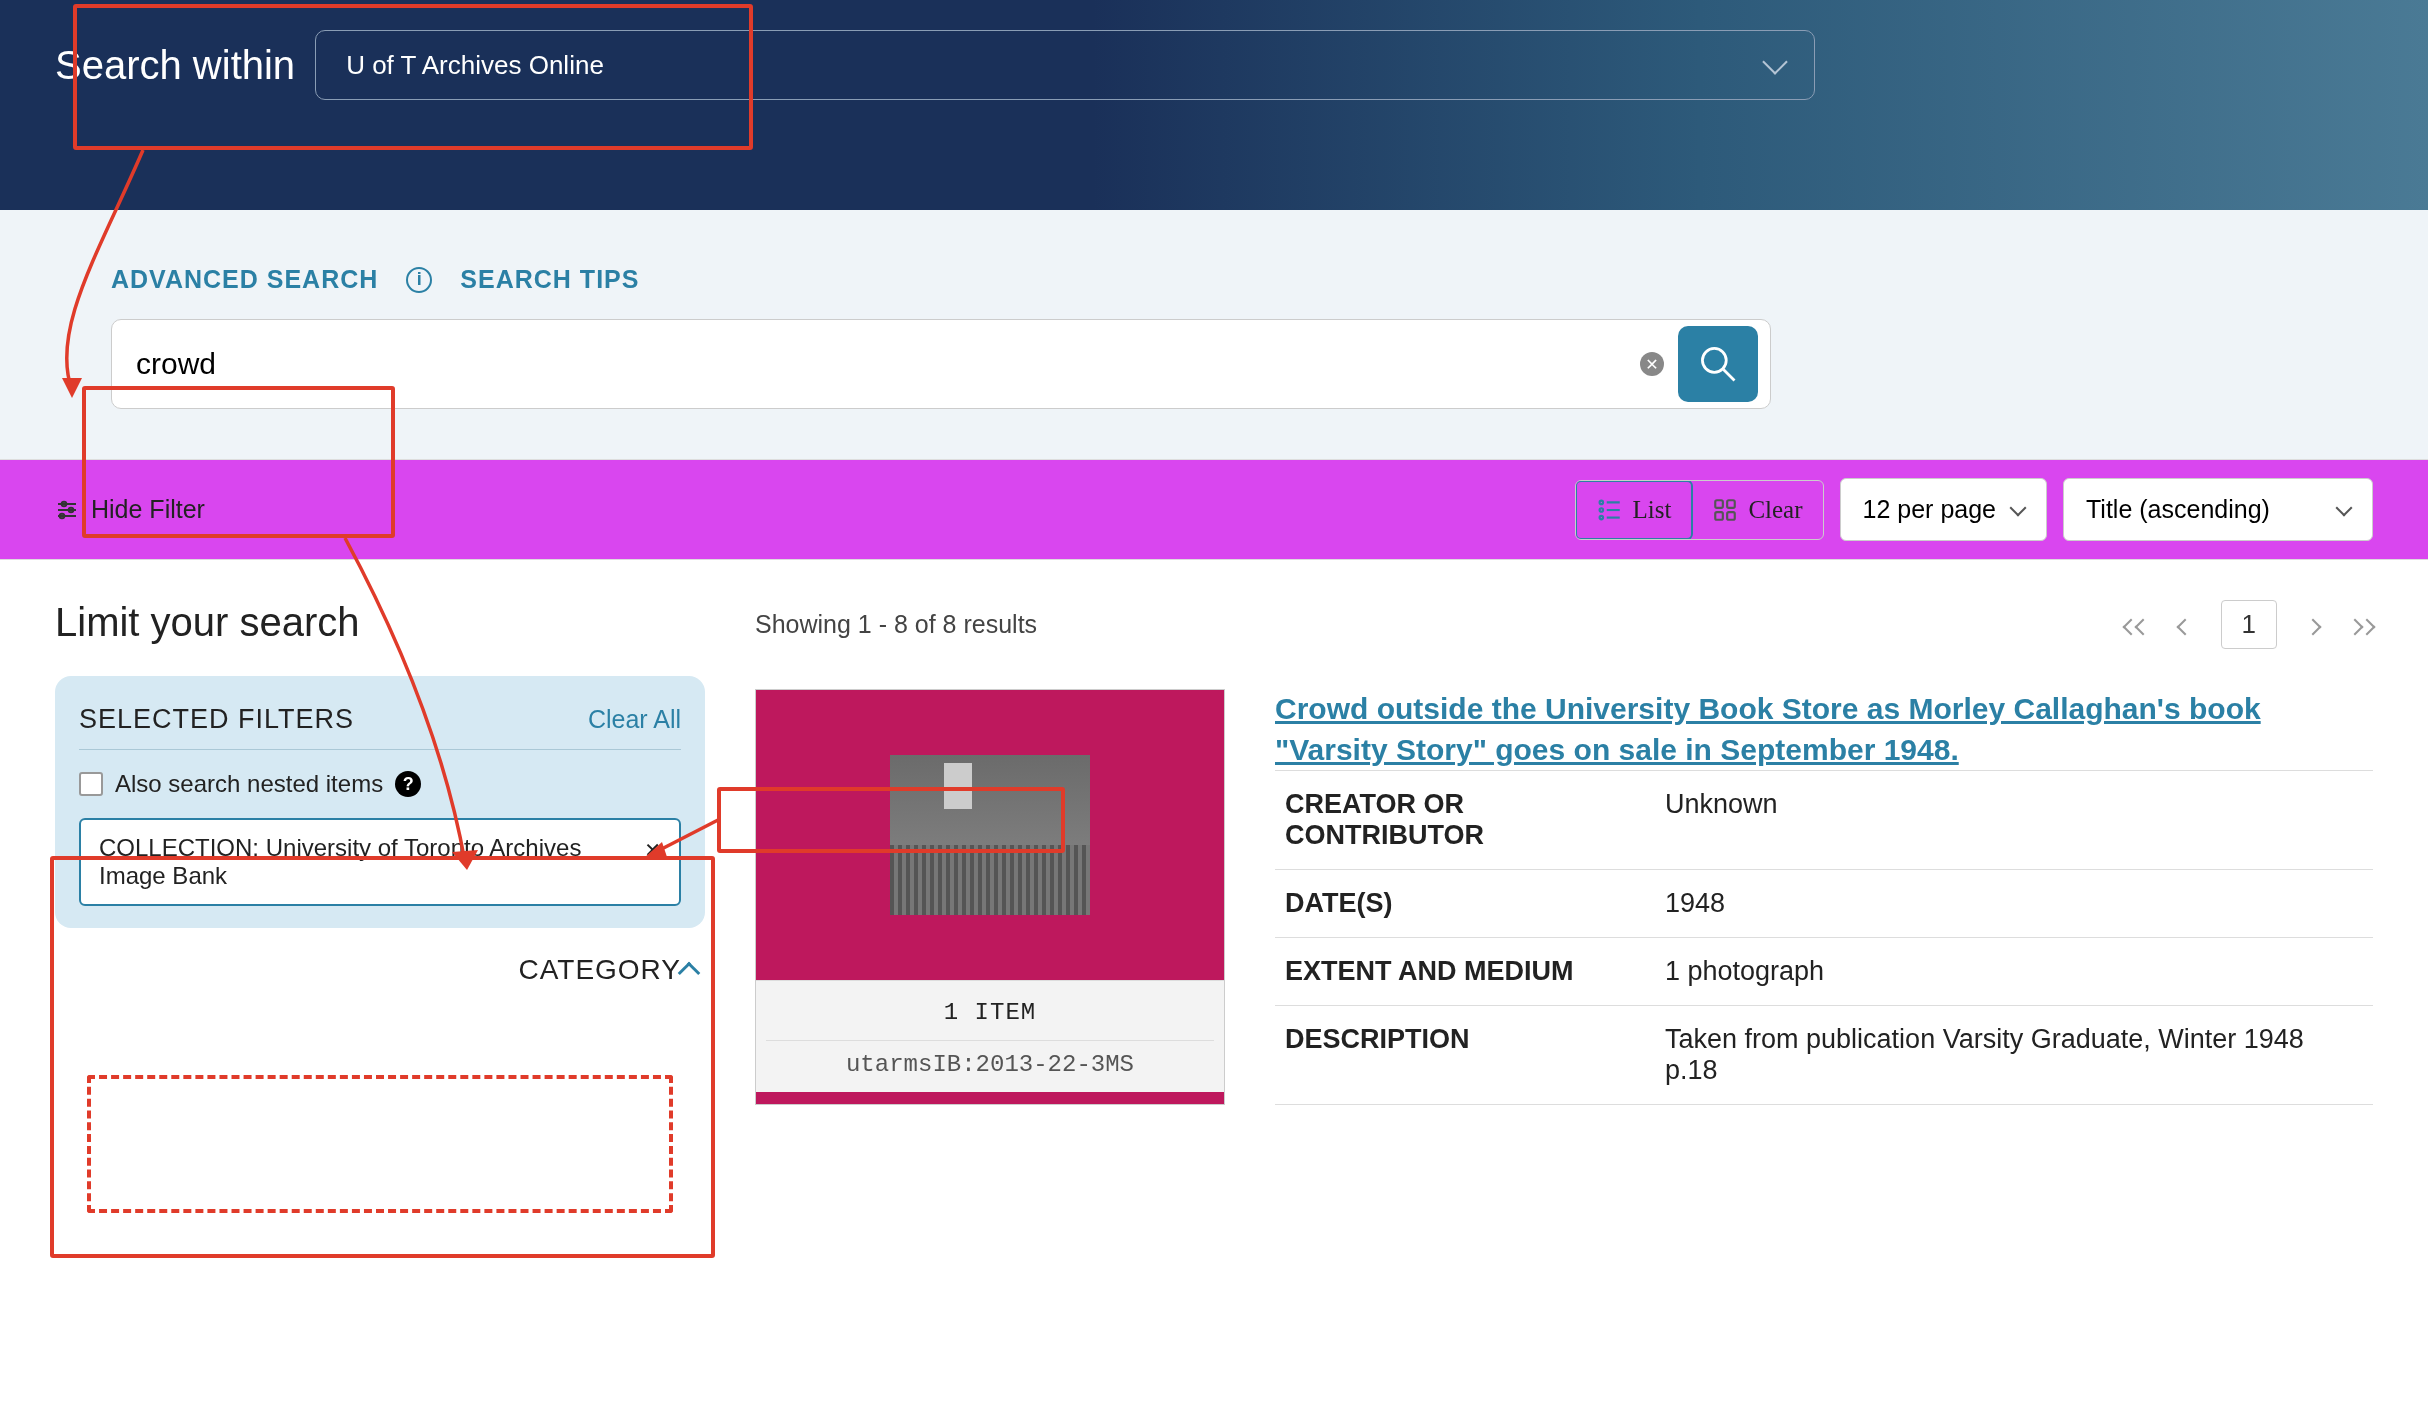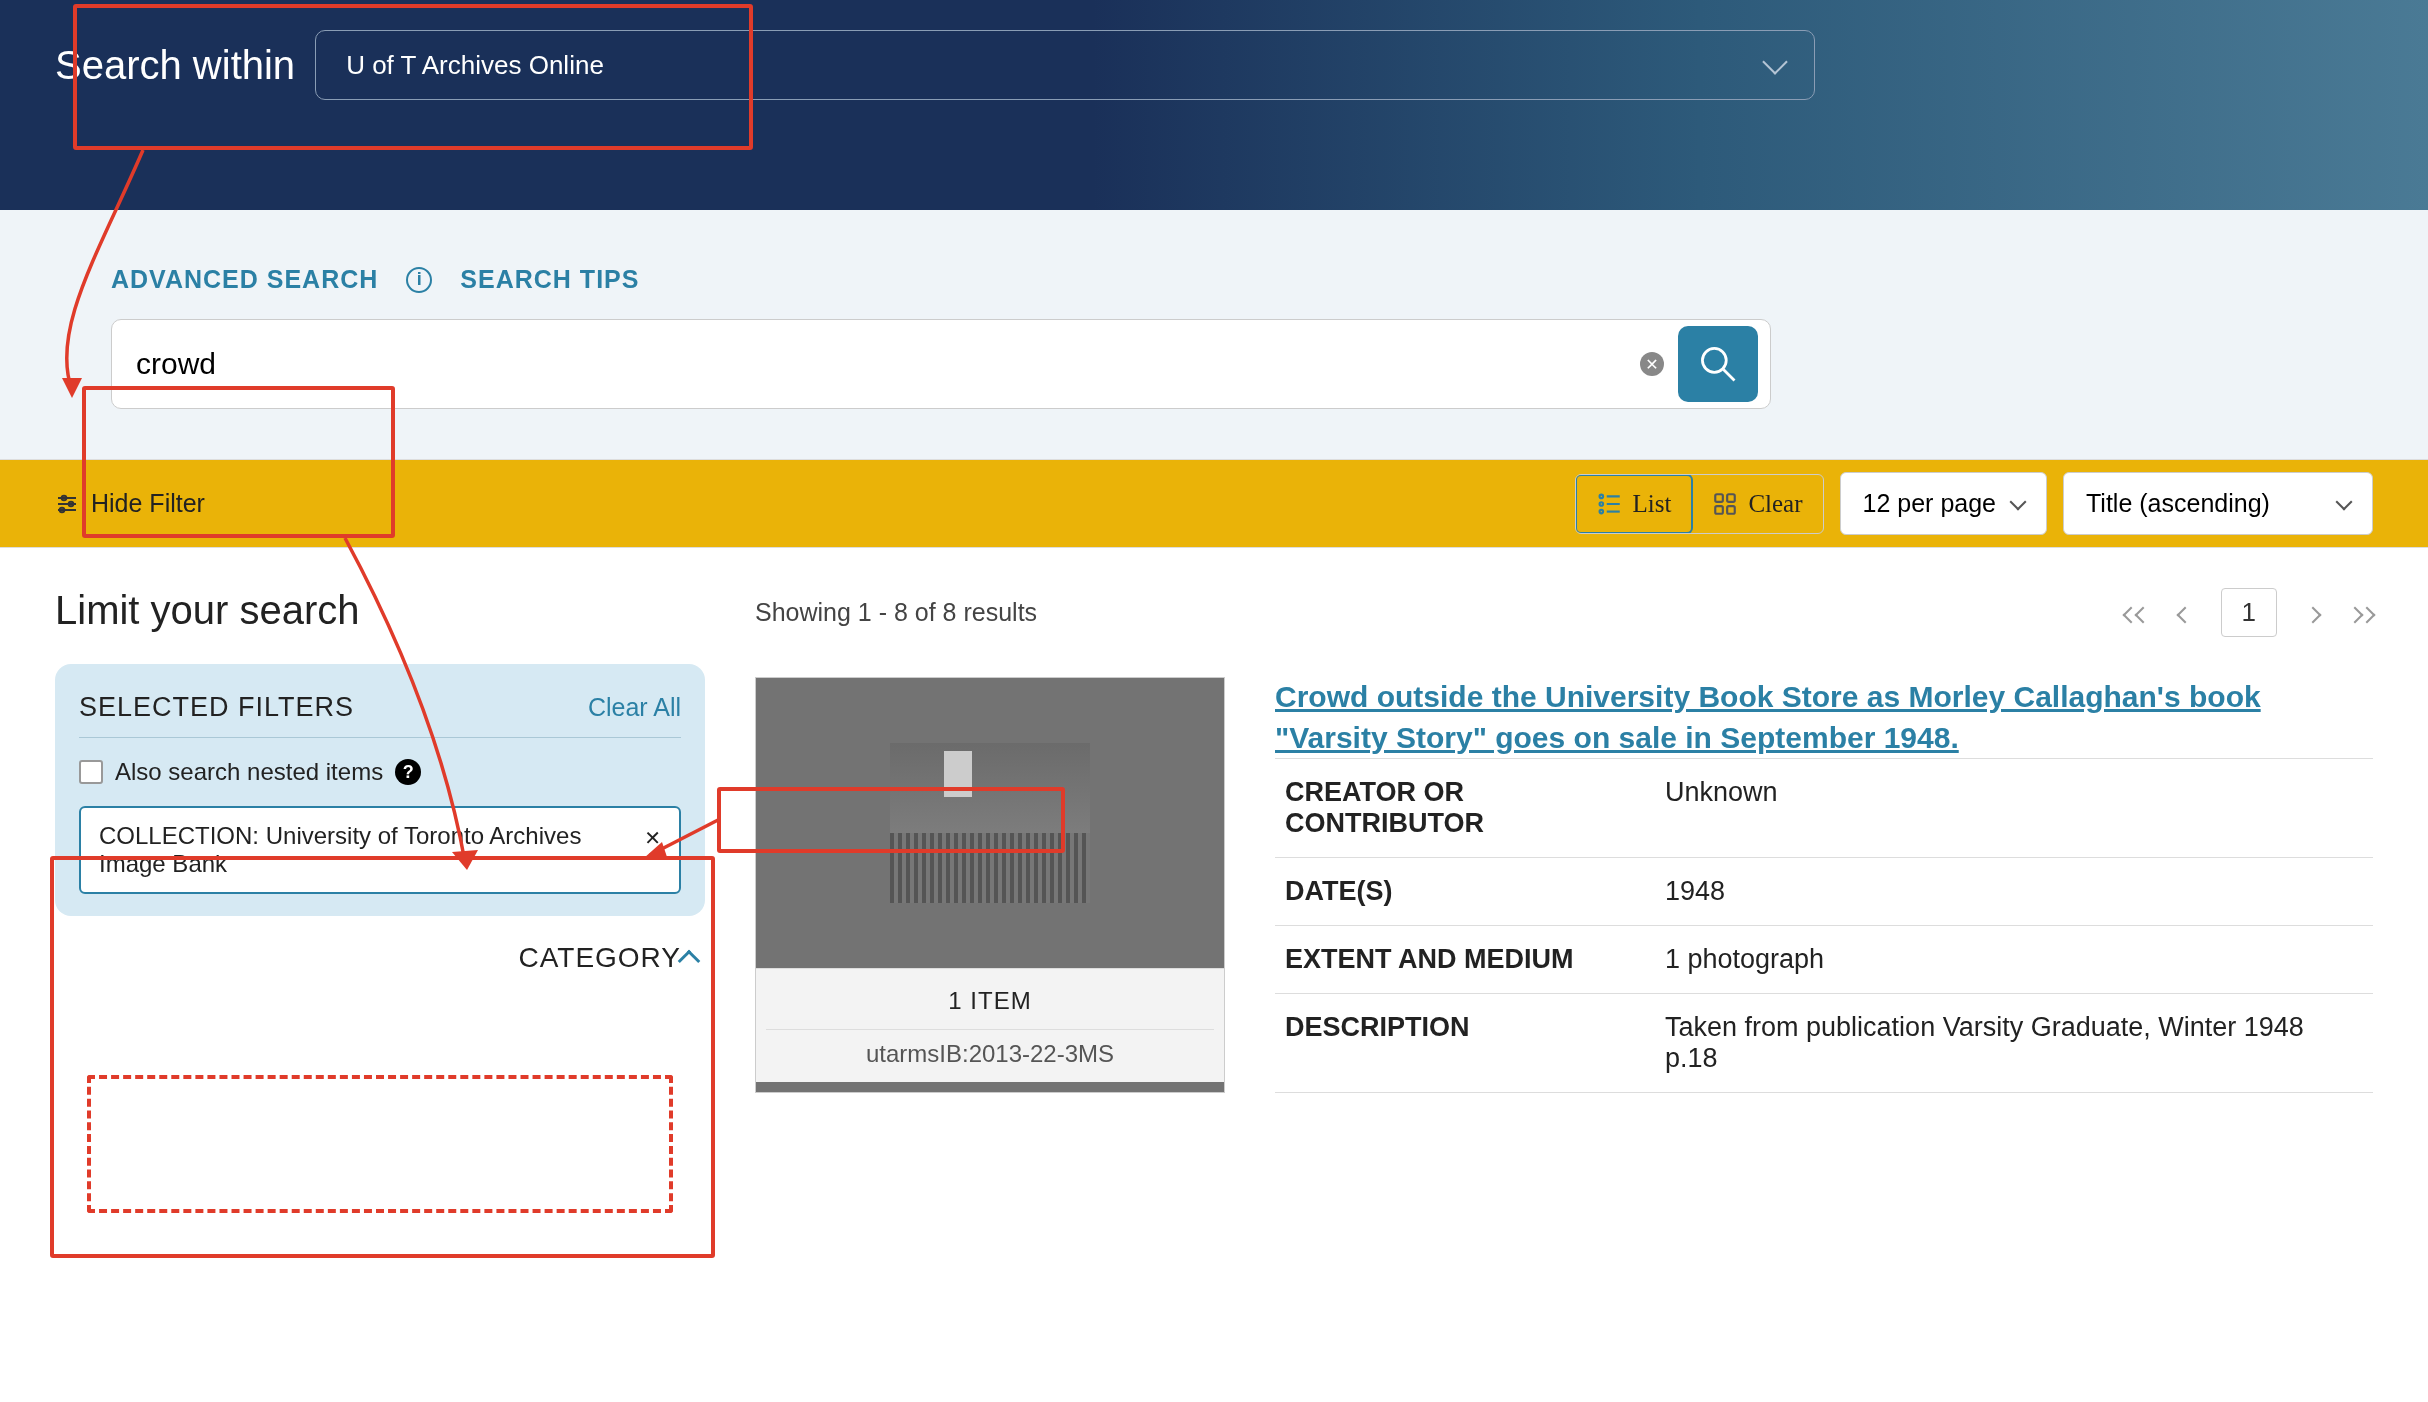--- a/index.html
+++ b/index.html
@@ -37,22 +37,22 @@
   display: flex; align-items: center; justify-content: center; font-size: 16px; margin-right: 14px;
 }
 .search-btn {
   width: 80px; height: 76px; background: #2b80a5; border-radius: 10px;
   display: flex; align-items: center; justify-content: center; border: none;
 }
 .search-svg { width: 44px; height: 44px; stroke: #fff; stroke-width: 3; fill: none; }
 
 
 .toolbar {
-  border-top: 1px solid #ddd; border-bottom: 1px solid #ddd; background: #eab308;
-  padding: 12px 55px; display: flex; align-items: center; justify-content: space-between;
+  border-top: 1px solid #ddd; border-bottom: 1px solid #ddd; background: #d946ef;
+  padding: 18px 55px; display: flex; align-items: center; justify-content: space-between;
 }
 .hide-filter { display: flex; align-items: center; gap: 12px; font-size: 25px; }
 .sliders { width: 24px; height: 24px; }
 .sliders svg { width: 24px; height: 24px; stroke: #333; stroke-width: 2; fill: none; }
 .view-controls { display: flex; align-items: center; gap: 16px; }
 .view-toggle { display: flex; border: 1px solid #ccc; border-radius: 6px; overflow: hidden; }
 .view-opt { display: flex; align-items: center; gap: 10px; padding: 14px 20px; font-size: 25px; border-right: 1px solid #ddd; font-family: Liberation Serif, serif; }
 .view-opt:last-child { border-right: none; }
 .view-opt.active { border: 2px solid #2b80a5; border-radius: 6px; margin: -1px; }
 .dropdown-btn {
@@ -90,21 +90,21 @@
 .results-top { display: flex; justify-content: space-between; align-items: center; margin-bottom: 40px; }
 .showing { font-size: 25px; color: #444; }
 .pagination { display: flex; align-items: center; gap: 30px; font-size: 26px; color: #999; }
 .page-box { border: 1px solid #ccc; border-radius: 4px; padding: 8px 20px; color: #333; }
 .pager-chev { display: inline-block; width: 12px; height: 12px; border-top: 2px solid #999; border-right: 2px solid #999; }
 .pager-chev.left { transform: rotate(-135deg); }
 .pager-chev.right { transform: rotate(45deg); }
 .pager-dbl { letter-spacing: -4px; }
 .result-row { display: flex; gap: 50px; }
 .thumb-card {
-  width: 470px; border: 1px solid #ccc; background: #737373;
+  width: 470px; border: 1px solid #ccc; background: #be185d; font-family: Liberation Mono, monospace;
 }
 .thumb-img {
   height: 290px; display: flex; align-items: center; justify-content: center; flex-direction: column;
 }
 .photo {
   width: 200px; height: 160px; background: linear-gradient(#6b6b6b,#8a8a8a);
   position: relative; overflow: hidden;
 }
 .photo::before { content: ""; position: absolute; top: 8px; left: 54px; width: 28px; height: 46px; background: #ccc; }
 .photo::after { content: ""; position: absolute; bottom: 0; left: 0; right: 0; height: 70px; background: repeating-linear-gradient(90deg,#555,#555 4px,#777 4px,#777 8px); }

